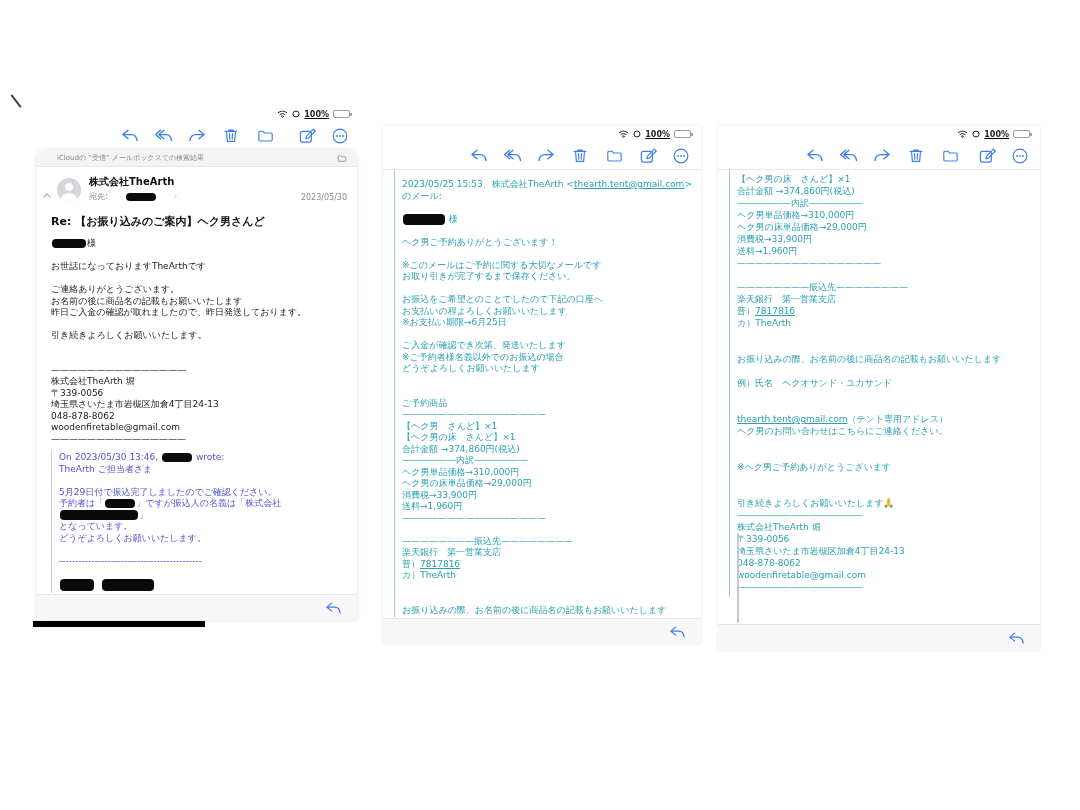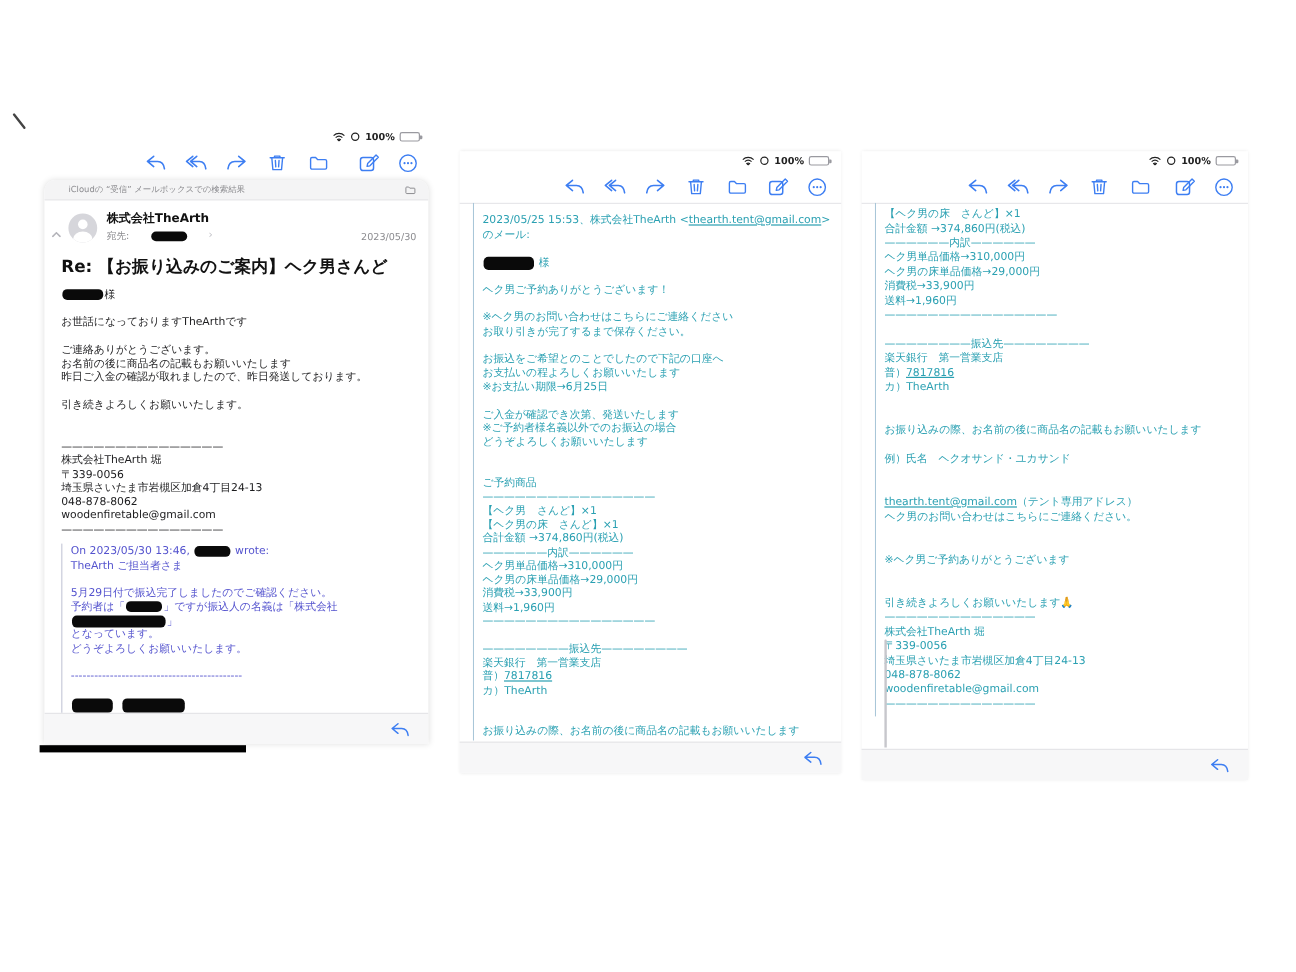--- a/index.html
+++ b/index.html
@@ -1,20 +1,20 @@
 <!DOCTYPE html>
 <html><head>
 <meta charset="utf-8">
 <style>
   html,body{margin:0;padding:0;background:#ffffff;width:1080px;height:810px;
     font-family:"DejaVu Sans","Liberation Sans",sans-serif;-webkit-font-smoothing:antialiased;}
   .page{position:relative;width:1080px;height:810px;background:#fff;overflow:hidden;}
   .pen-mark{position:absolute;left:8px;top:100px;width:16px;height:2px;background:#444;transform:rotate(52deg);border-radius:2px;}
 
-  .panel{position:absolute;background:#fff;}
+  .panel{position:absolute;background:#fff;text-decoration:underline;}
   .panel-left{left:33px;top:106px;width:327px;height:514px;}
   .panel-mid{left:383px;top:126px;width:318px;height:518px;box-shadow:0 0 3px rgba(0,0,0,.10);}
   .panel-right{left:718px;top:126px;width:322px;height:524px;box-shadow:0 0 3px rgba(0,0,0,.10);}
 
   .statusbar{height:16px;display:flex;justify-content:flex-end;align-items:center;gap:4px;padding-right:10px;font-size:8px;color:#222;}
   .statusbar .pct{font-weight:700;font-size:8px;color:#222;}
   .battery{width:17px;height:8px;border:1px solid #9a9aa0;border-radius:2px;position:relative;padding:1px;box-sizing:border-box;}
   .battery .lvl{width:100%;height:100%;background:#34c759;border-radius:1px;}
   .battery:after{content:"";position:absolute;right:-3px;top:2px;width:2px;height:3px;background:#9a9aa0;border-radius:0 1px 1px 0;}
 
@@ -33,21 +33,21 @@
   .mailheader{display:flex;align-items:flex-end;padding:8px 10px 2px 6px;}
   .chev-up{margin-top:6px;color:#b4b4ba;}
   .avatar{width:24px;height:24px;border-radius:50%;background:#d6d6db;position:relative;overflow:hidden;margin:0 8px 0 6px;flex:0 0 auto;}
   .avatar .head{position:absolute;left:8px;top:5px;width:8px;height:8px;border-radius:50%;background:#fff;}
   .avatar .bodyp{position:absolute;left:4px;top:15px;width:16px;height:12px;border-radius:50%;background:#fff;}
   .names{display:flex;flex-direction:column;gap:2px;}
   .sender{font-size:10px;font-weight:700;color:#111;}
   .toline{font-size:8px;color:#8a8a8e;display:flex;align-items:center;gap:17px;}
   .chev-r{color:#c0c0c6;font-size:9px;line-height:1;}
   .hdate{margin-left:auto;font-size:8px;color:#8a8a8e;padding-top:2px;}
-  .subject{font-size:14px;font-weight:700;color:#111;padding:10px 14px 0 14px;}
+  .subject{font-size:11px;font-weight:700;color:#111;padding:10px 14px 0 14px;}
   .mailbody{padding:9px 14px 0 14px;font-size:9px;line-height:11.5px;color:#1c1c1e;}
   .line{min-height:11.5px;white-space:pre-wrap;}
   .redact{display:inline-block;height:8px;background:#0a0a0a;border-radius:4px;vertical-align:middle;margin:0 1px;}
   .quote-purple{border-left:1.5px solid #c9cbda;padding:2px 0 2px 7px;margin-top:5px;color:#5453ce;}
   .panelfooter{position:absolute;left:0;right:0;bottom:0;height:26px;background:#f7f7f8;border-top:1px solid #e5e5e8;
     display:flex;align-items:center;justify-content:flex-end;padding-right:14px;box-sizing:border-box;}
   .blackbar{position:absolute;left:33px;top:621px;width:172px;height:6px;background:#000;}
 
   
   .qcontent{position:absolute;left:11px;right:6px;top:43px;bottom:27px;overflow:hidden;font-size:9px;color:#2aa0b2;}
@@ -247,21 +247,21 @@
       </span>
     </div>
     <div class="qcontent">
       <div class="quote-teal">
           <div class="line">2023/05/25 15:53、株式会社TheArth &lt;<span class="link">thearth.tent@gmail.com</span>&gt;のメール:</div>
           <div class="line">&nbsp;</div>
           <div class="line"><span class="redact" style="width: 42px; height: 11px;"></span> 様</div>
           <div class="line">&nbsp;</div>
           <div class="line">ヘク男ご予約ありがとうございます！</div>
           <div class="line">&nbsp;</div>
-          <div class="line">※ヘク男のお問い合わせはこちらにご連絡ください</div>
+          <div class="line">※このメールはご予約に関する大切なメールです</div>
           <div class="line">お取り引きが完了するまで保存ください。</div>
           <div class="line">&nbsp;</div>
           <div class="line">お振込をご希望とのことでしたので下記の口座へ</div>
           <div class="line">お支払いの程よろしくお願いいたします</div>
           <div class="line">※お支払い期限→6月25日</div>
           <div class="line">&nbsp;</div>
           <div class="line">ご入金が確認でき次第、発送いたします</div>
           <div class="line">※ご予約者様名義以外でのお振込の場合</div>
           <div class="line">どうぞよろしくお願いいたします</div>
           <div class="line">&nbsp;</div>

